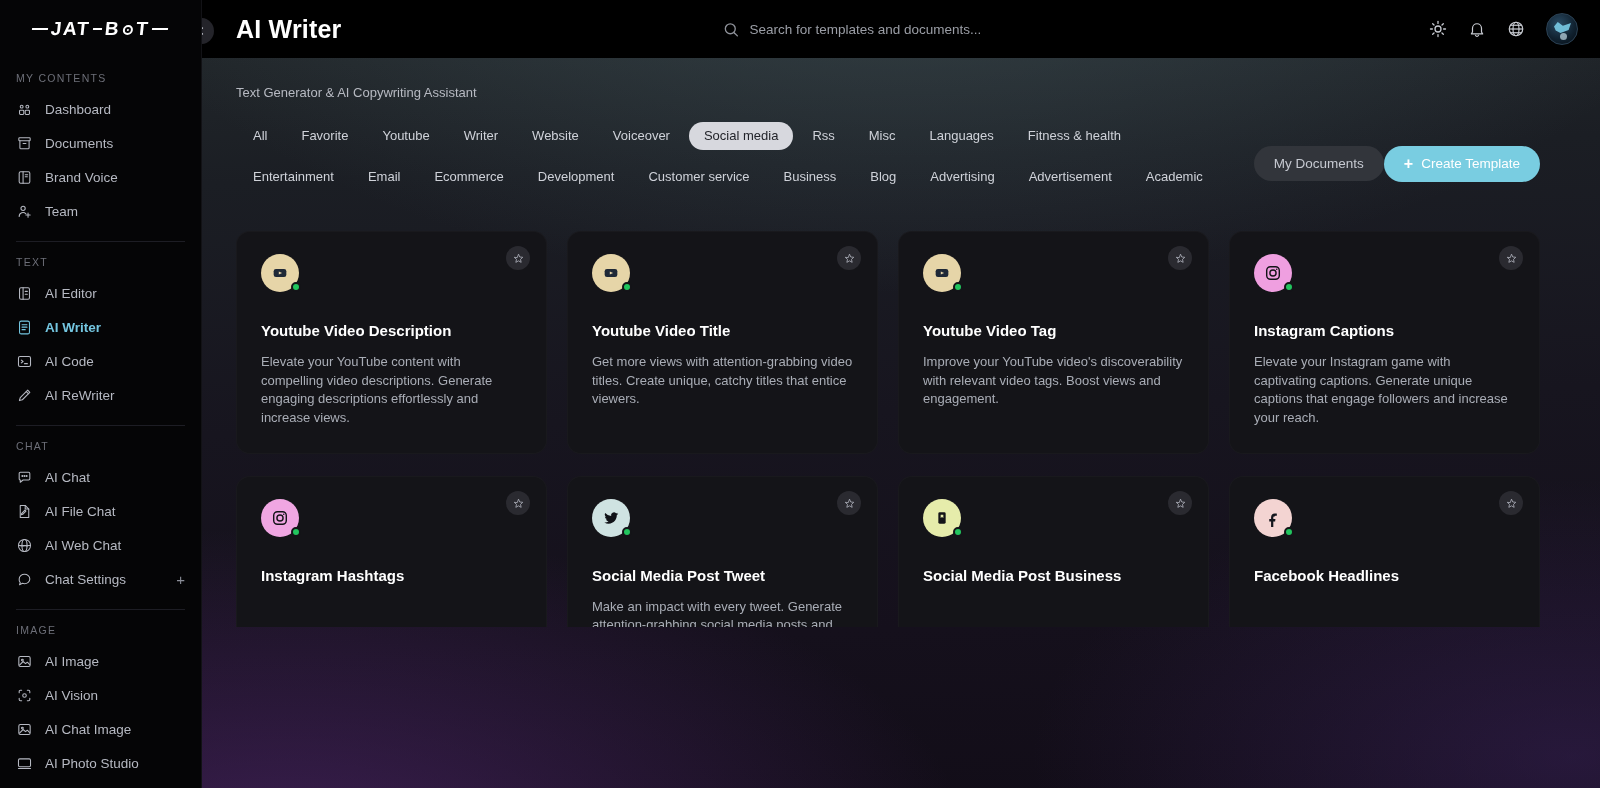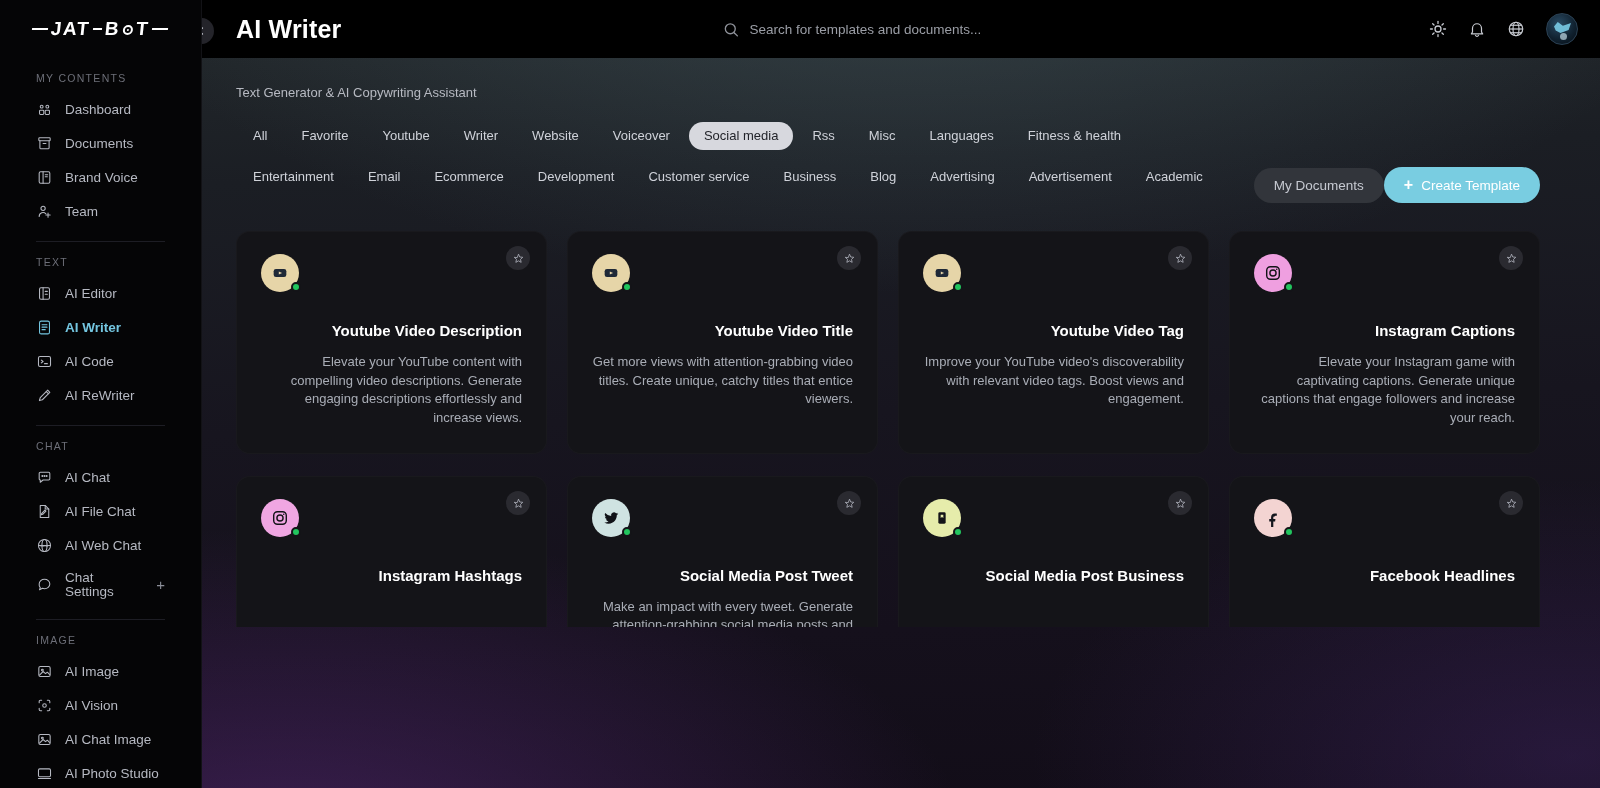--- a/index.html
+++ b/index.html
@@ -30,21 +30,21 @@
     transform: skewX(-6deg);
   }
   .logo .dash { display:inline-block; width:16px; height:2px; background:#fff; }
   .logo .dot2 { display:inline-block; width:9px; height:2px; background:#fff; }
   .logo .ring {
     display:inline-block; width:10px; height:10px; border:2px solid #fff; border-radius:50%;
     position:relative; top:1px;
   }
   .logo .ring::after{content:'';position:absolute;inset:2px;background:#fff;border-radius:50%;}
 
-  .nav { padding: 0 24px; }
+  .nav { padding: 0 4px; }
   .nav-section-title {
     font-size: 10.5px; letter-spacing: 1.3px; color: #6d6f78;
     text-transform: uppercase; margin: 14px 0 10px 12px; font-weight: 400;
   }
   .nav-item {
     display: flex; align-items: center; gap: 12px;
     padding: 7px 12px; border-radius: 8px; cursor: pointer;
     color: #b6b9c2; font-size: 13.5px; line-height: 1; margin-bottom: 3px;
     position: relative;
   }
@@ -104,21 +104,21 @@
   }
   .avatar::after{
     content:''; position:absolute; left:13px; top:19px; width:7px; height:7px; border-radius:50%;
     background:#cfe9f4; opacity:.65;
   }
 
   
   .content { position: relative; z-index: 2; padding: 0 0 0 34px; height: 569px; overflow:hidden; }
   .subtitle { font-size: 13px; color: #b7bac2; margin: 27px 0 0 0; }
 
-  .filters-row { display:flex; align-items:flex-end; margin-top: 22px; padding-right: 60px; }
+  .filters-row { display:flex; align-items:center; margin-top: 22px; padding-right: 60px; }
   .chips { display:flex; flex-wrap: wrap; gap: 0px 0px; max-width: 1000px; }
   .chip {
     font-size: 13px; color: #cfd2d9; padding: 6px 15px; border-radius: 14px;
     cursor: pointer; line-height: 1.2; white-space: nowrap; margin: 0 2px 13px 2px;
   }
   .chip.active { background: #d7d8de; color: #23242a; font-weight: 400; }
   .actions { margin-left: auto; display:flex; align-items:center; gap: 0; padding-top: 2px; }
   .btn-secondary {
     background: #32353b; color: #c6c9d1; border: 0; border-radius: 20px;
     padding: 10px 20px; font-size: 13.5px; cursor: pointer;
@@ -132,21 +132,20 @@
   .btn-primary .plus { font-size: 16px; line-height: 1; font-weight: 700; }
 
   .cards-grid {
     display: grid; grid-template-columns: repeat(4, 311px); gap: 22px 20px;
     margin-top: 28px; padding-right: 34px;
   }
   .card {
     background: #141418; border-radius: 14px; padding: 22px 24px 26px 24px;
     position: relative; min-height: 203px; cursor: pointer;
     border: 1px solid rgba(255,255,255,0.025);
-    text-align: right;
   }
   .card-fav {
     position:absolute; right: 16px; top: 14px;
     width: 24px; height: 24px; border-radius: 50%;
     background: #2a2a30; display:flex; align-items:center; justify-content:center;
     cursor:pointer; color:#a9acb6;
   }
   .card-icon {
     width: 38px; height: 38px; border-radius: 50%;
     display:flex; align-items:center; justify-content:center; position:relative;

